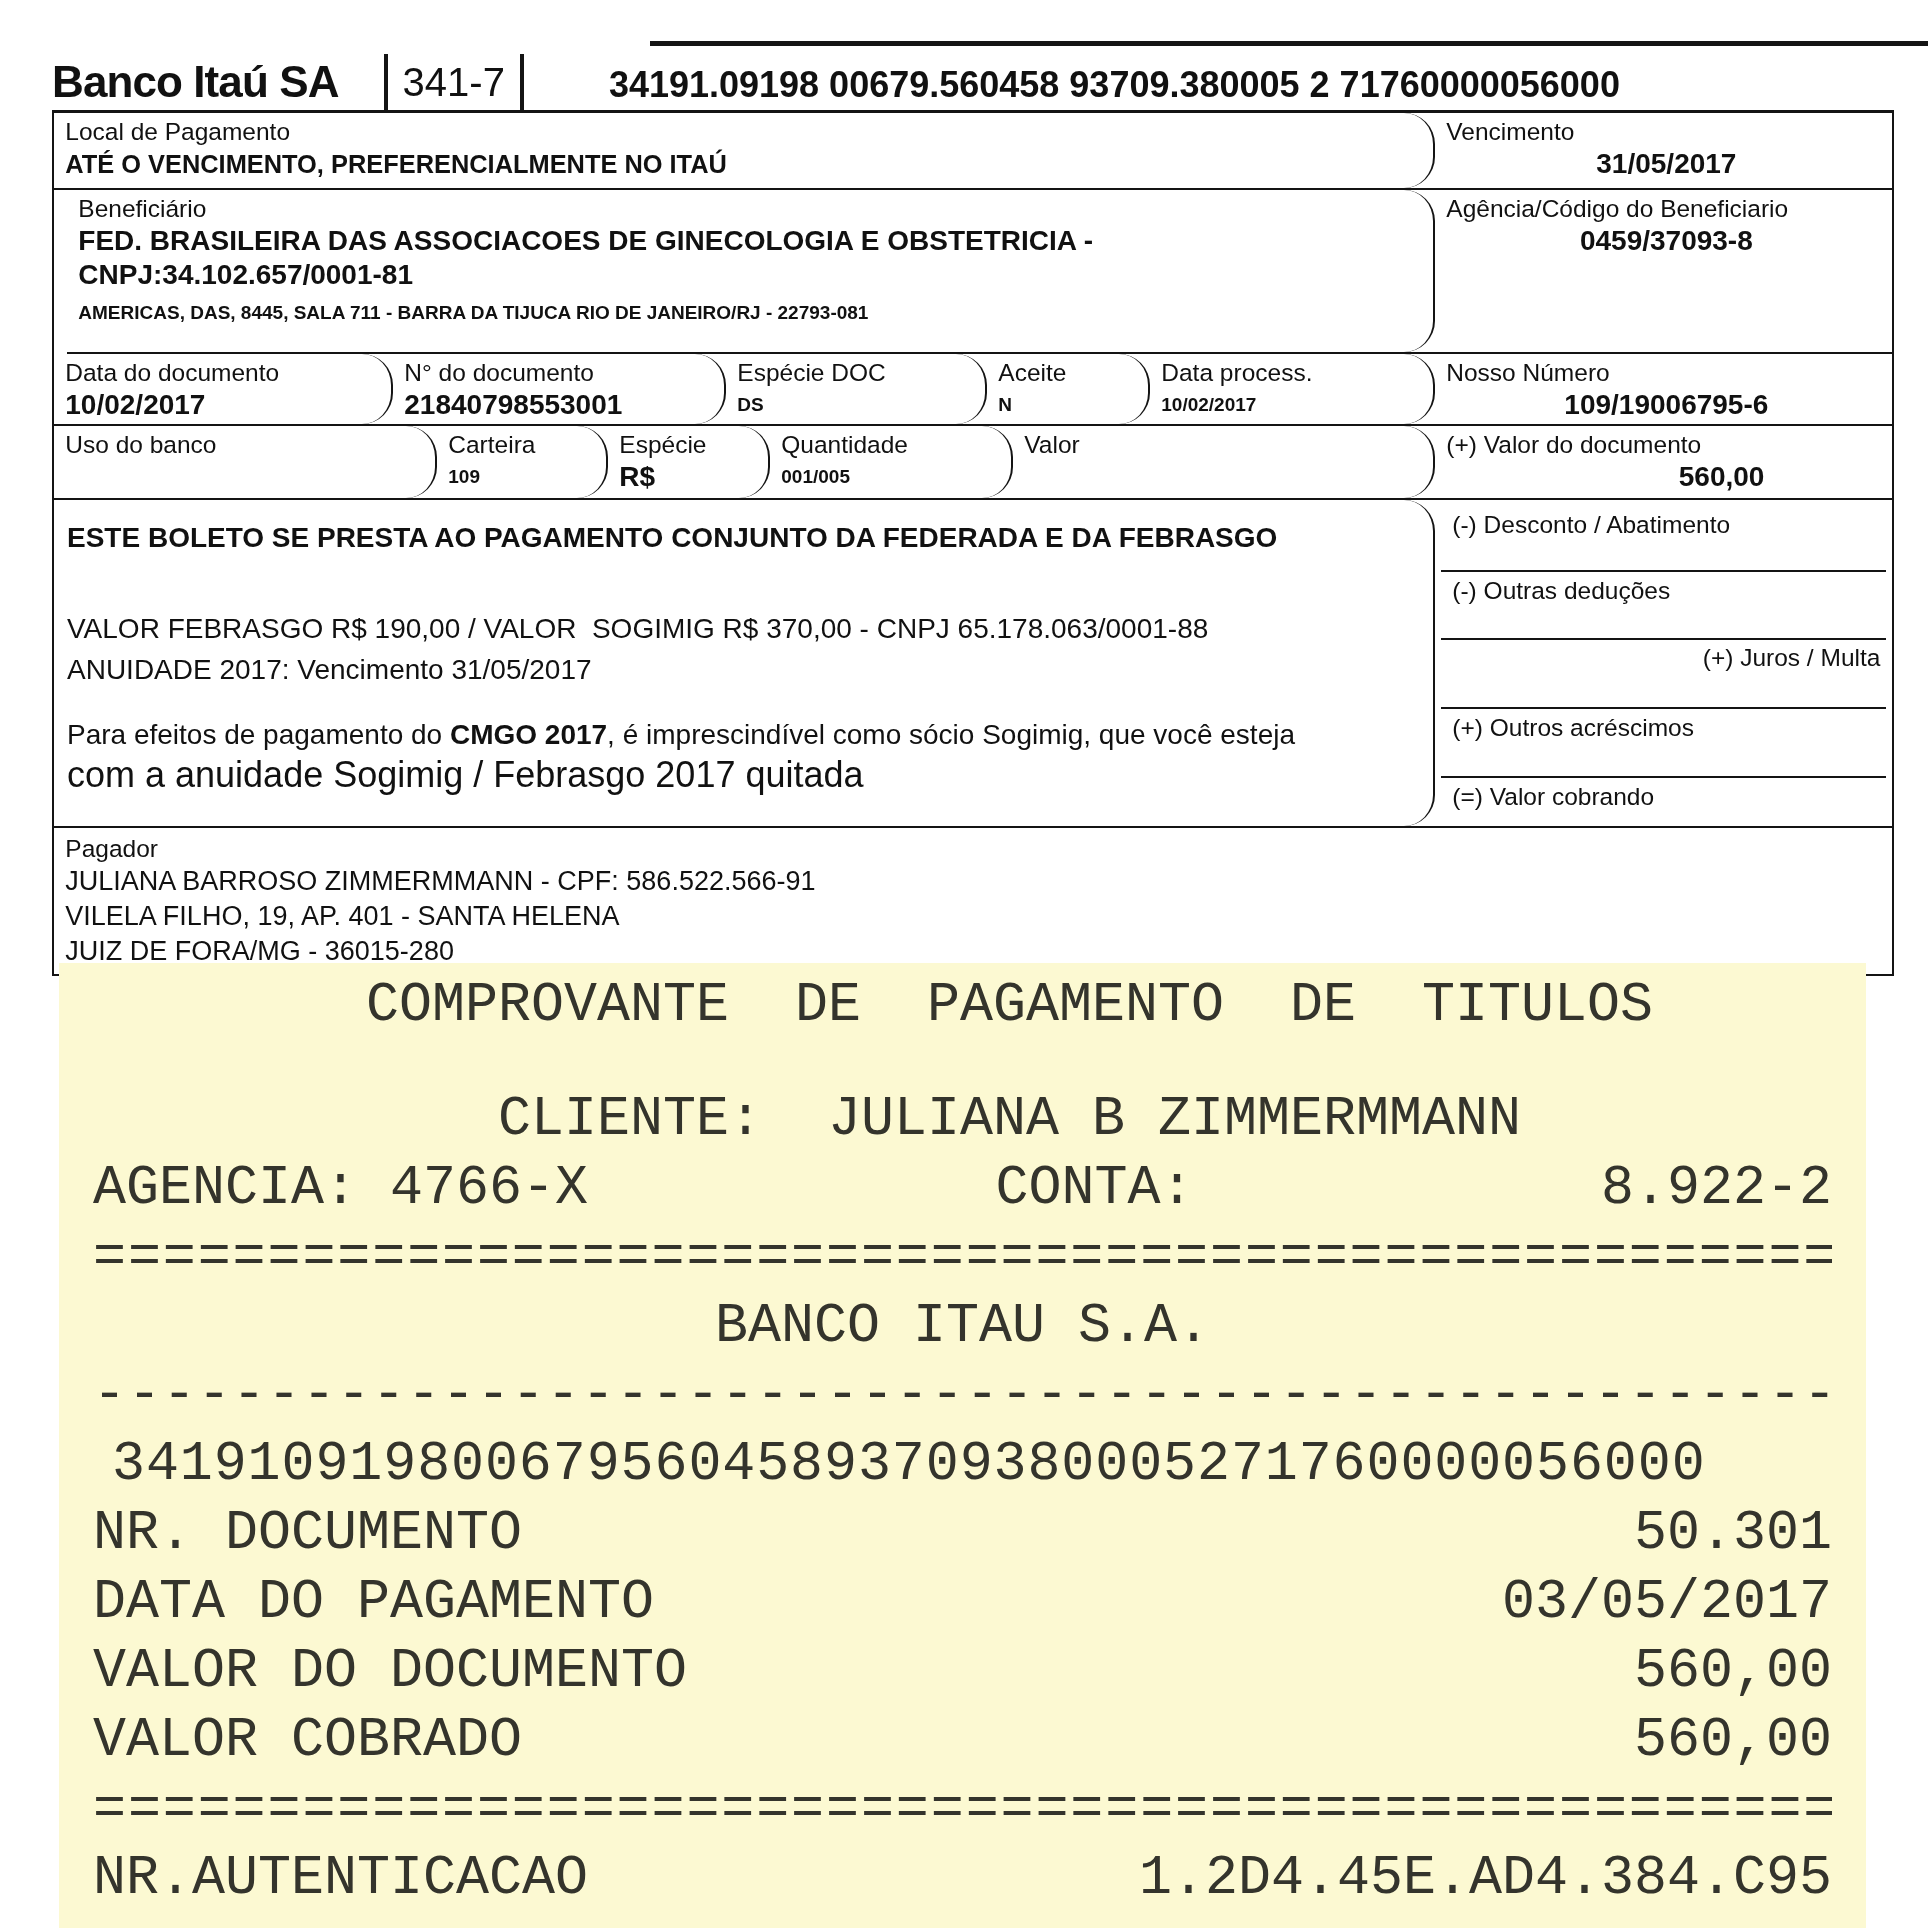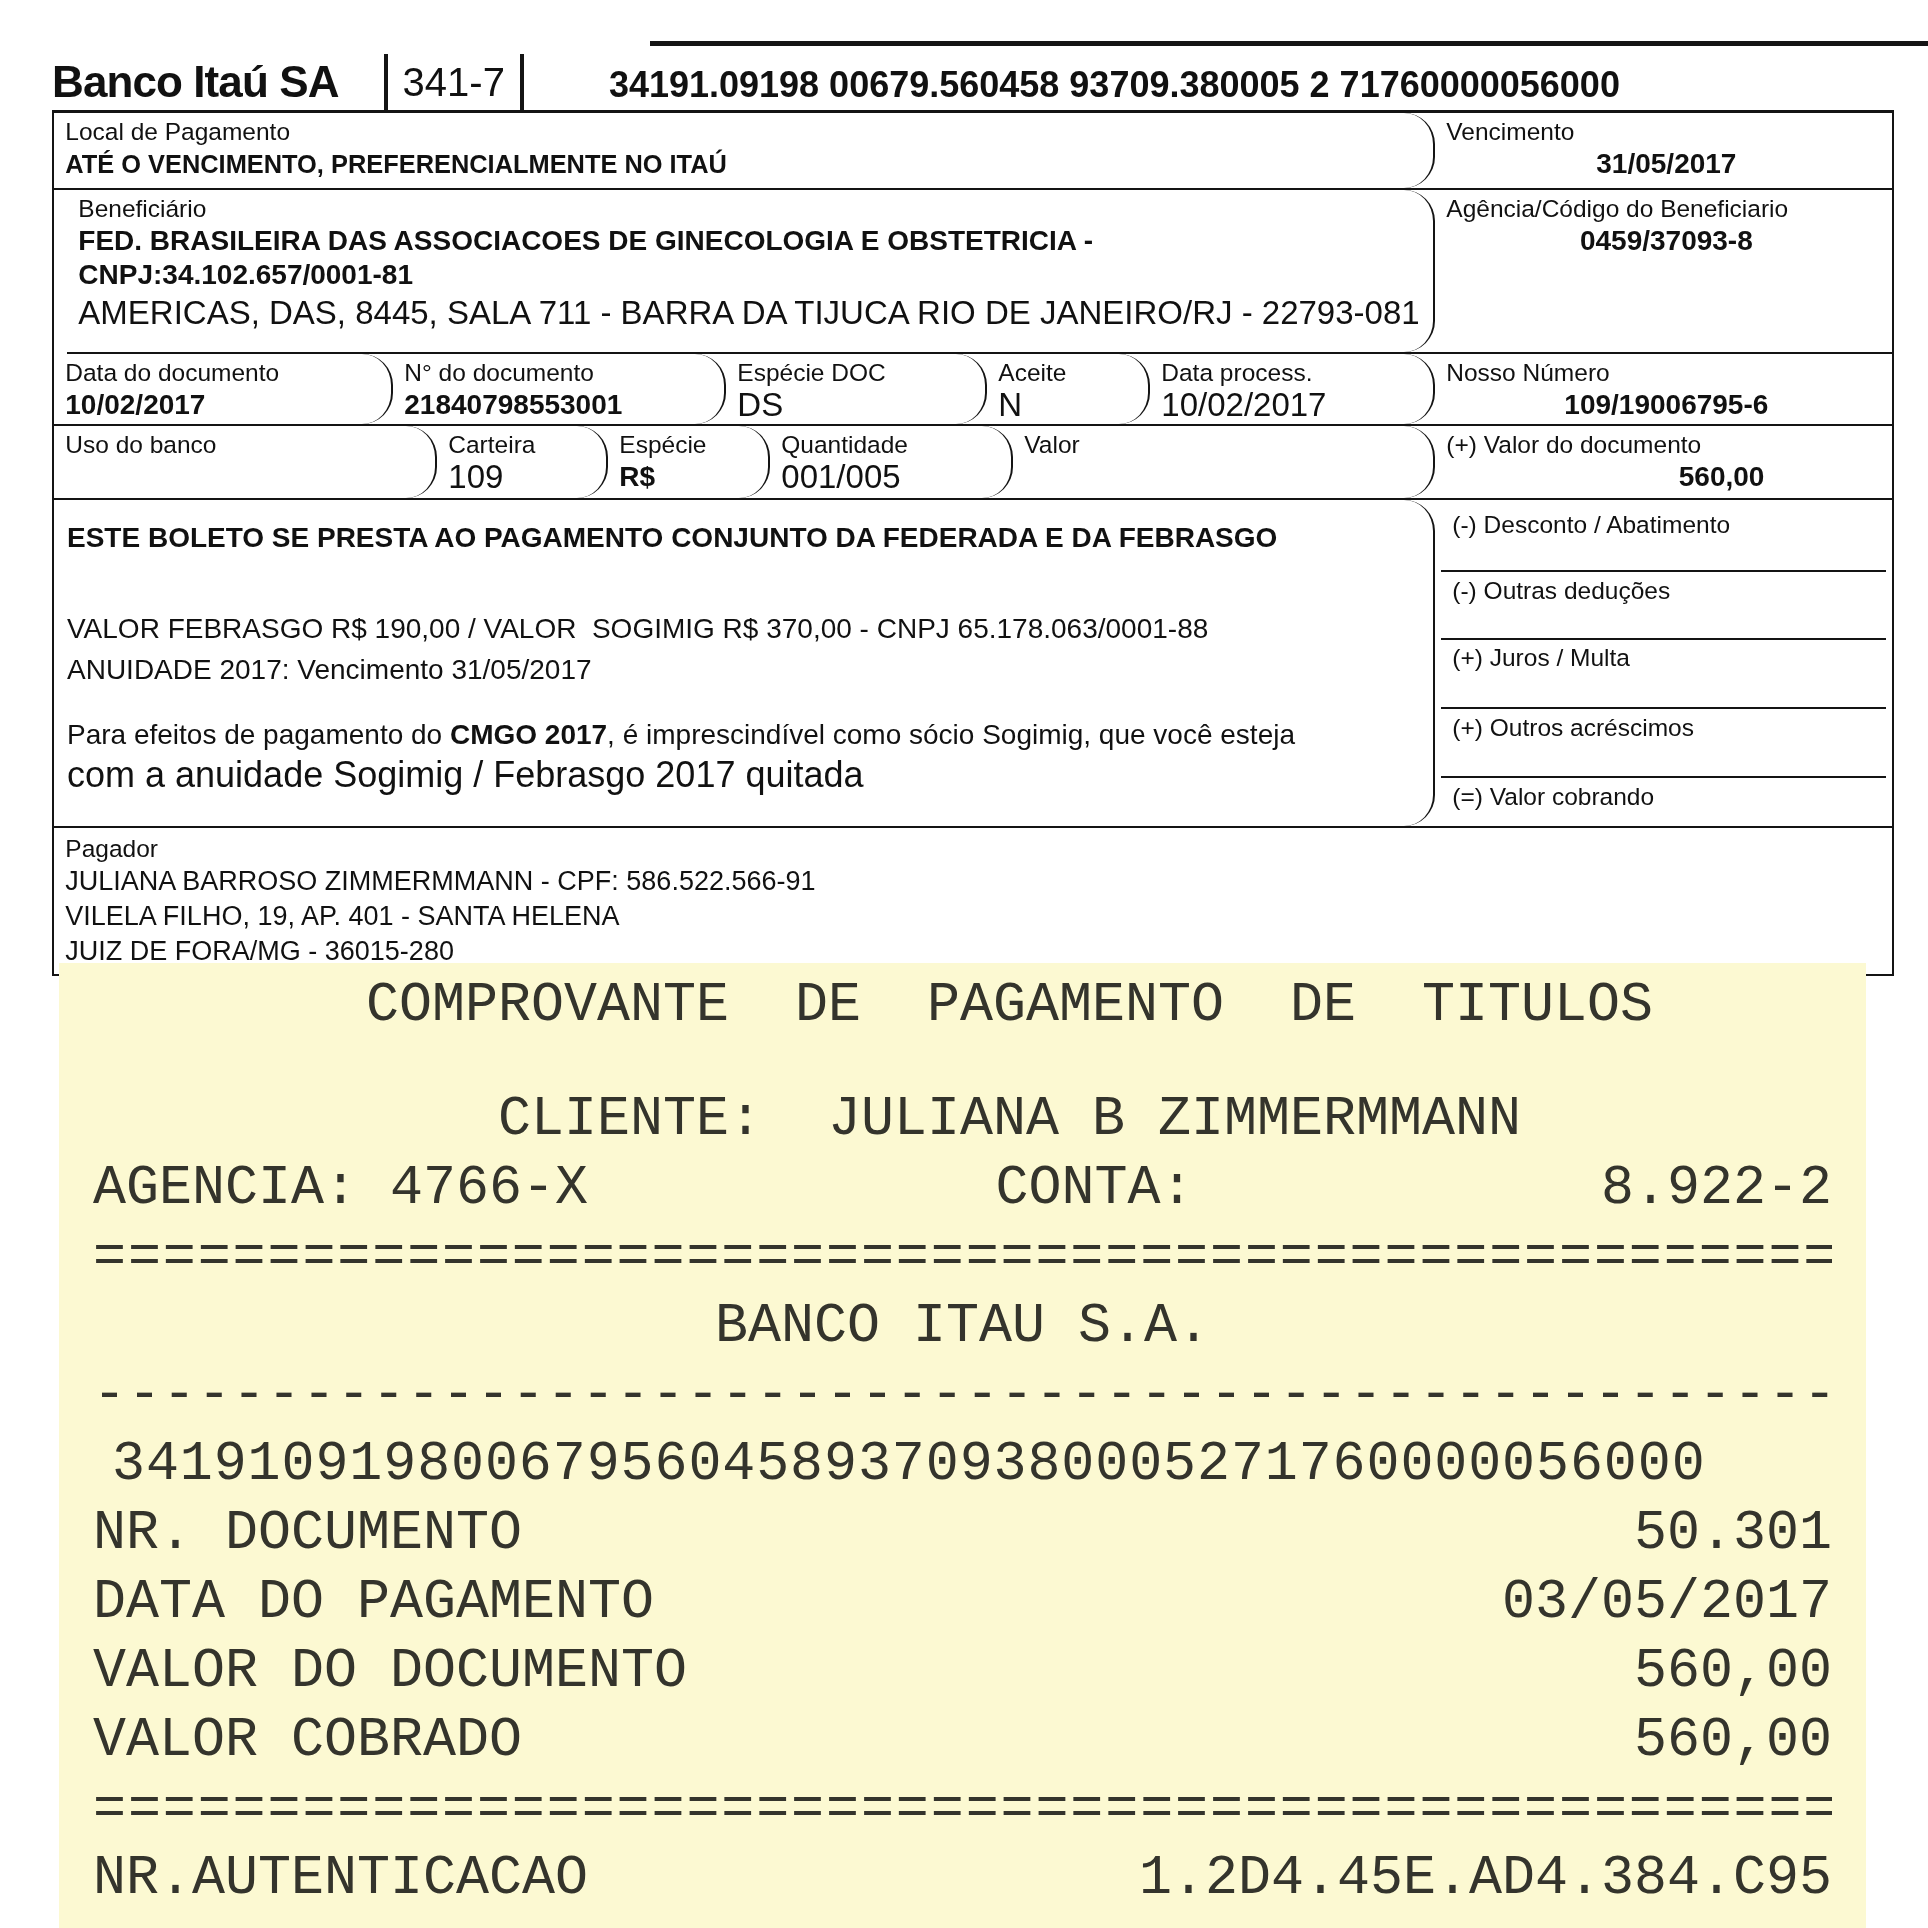--- a/index.html
+++ b/index.html
@@ -18,21 +18,21 @@
     padding:0 15px; font-size:40px; display:flex; align-items:center; }
   .b-digitable { margin-left:85px; font-size:36px; font-weight:bold; padding-bottom:3.8px; white-space:pre; letter-spacing:0px; }
 
   .b-table { border:2.8px solid #141414; border-top:3.8px solid #141414; }
   .b-row { display:flex; border-bottom:2.8px solid #141414; }
   .b-row:last-child { border-bottom:none; }
   .b-cell { border-right:2.8px solid #141414; padding:3.8px 5.6px 3.8px 11.3px; overflow:hidden; position:relative;border-radius:31px; }
   .b-cell:last-child { border-right:none; }
   .lbl { font-size:24.5px; line-height:30px; white-space:pre; }
   .val-b { font-size:28px; font-weight:bold; line-height:34px; white-space:pre; }
-  .val-r { font-size:33px; line-height:34px; white-space:pre; }
+  .val-r { font-size:19px; line-height:34px; white-space:pre;font-weight:bold; }
 
   .rowA { height:77px; } .rowB { height:164px;margin-left:13px; } .rowC { height:72px; } .rowD { height:74px; }
   .rowE { height:328px; } .rowP { height:146px; }
   .flex1 { flex:1 1 auto; }
   .rcol { flex:0 0 457px; }
   .c360 { flex:0 0 339px; } .c354 { flex:0 0 333px; } .c277 { flex:0 0 261px; } .c173 { flex:0 0 163px; }
   .c407 { flex:0 0 383px; } .c182 { flex:0 0 171px; } .c172 { flex:0 0 162px; } .c258 { flex:0 0 243px; }
 
   .rc-center { text-align:center; }
   .rc-right  { text-align:right; padding-right:122px; }
@@ -45,21 +45,21 @@
   .instr .i2 { margin-top:51px; font-size:28px; line-height:41px; white-space:pre; }
   .instr .i3 { font-size:28px; line-height:41px; white-space:pre; }
   .instr .i4 { margin-top:24.5px; font-size:28px; line-height:40px; white-space:pre; }
   .instr .i5 { font-size:36px; line-height:40px; white-space:pre; }
   .instr .i6 { margin-top:26px; font-size:28px; line-height:38px; white-space:pre; }
 
   
   .rstack { display:flex; flex-direction:column; }
   .rstack .sub { border-bottom:2.8px solid #141414; padding:3.8px 5.6px 3.8px 11.3px; }
   .rstack .sub:last-child { border-bottom:none; }
-  .s1 { height:69px; } .s2 { height:71px; } .s3 { height:73px; } .s4 { height:72px; } .s5 { height:44px; }
+  .s1 { height:69px; } .s2 { height:71px; } .s3 { height:73px;text-align:right; } .s4 { height:72px; } .s5 { height:44px; }
 
   
   .pagador { padding:5.6px 11.3px; }
   .pagador .pline { font-size:27px; line-height:35px; white-space:pre; }
 
   
   .receipt { position:absolute; left:59px; top:963px; width:1807px; height:965px;
     background:#FCF9D2; color:#34342c;
     font-family:"Liberation Mono", "DejaVu Sans Mono", monospace; font-size:55px; }
   .r-inner { padding:7.5px 34px 0 34px; }

